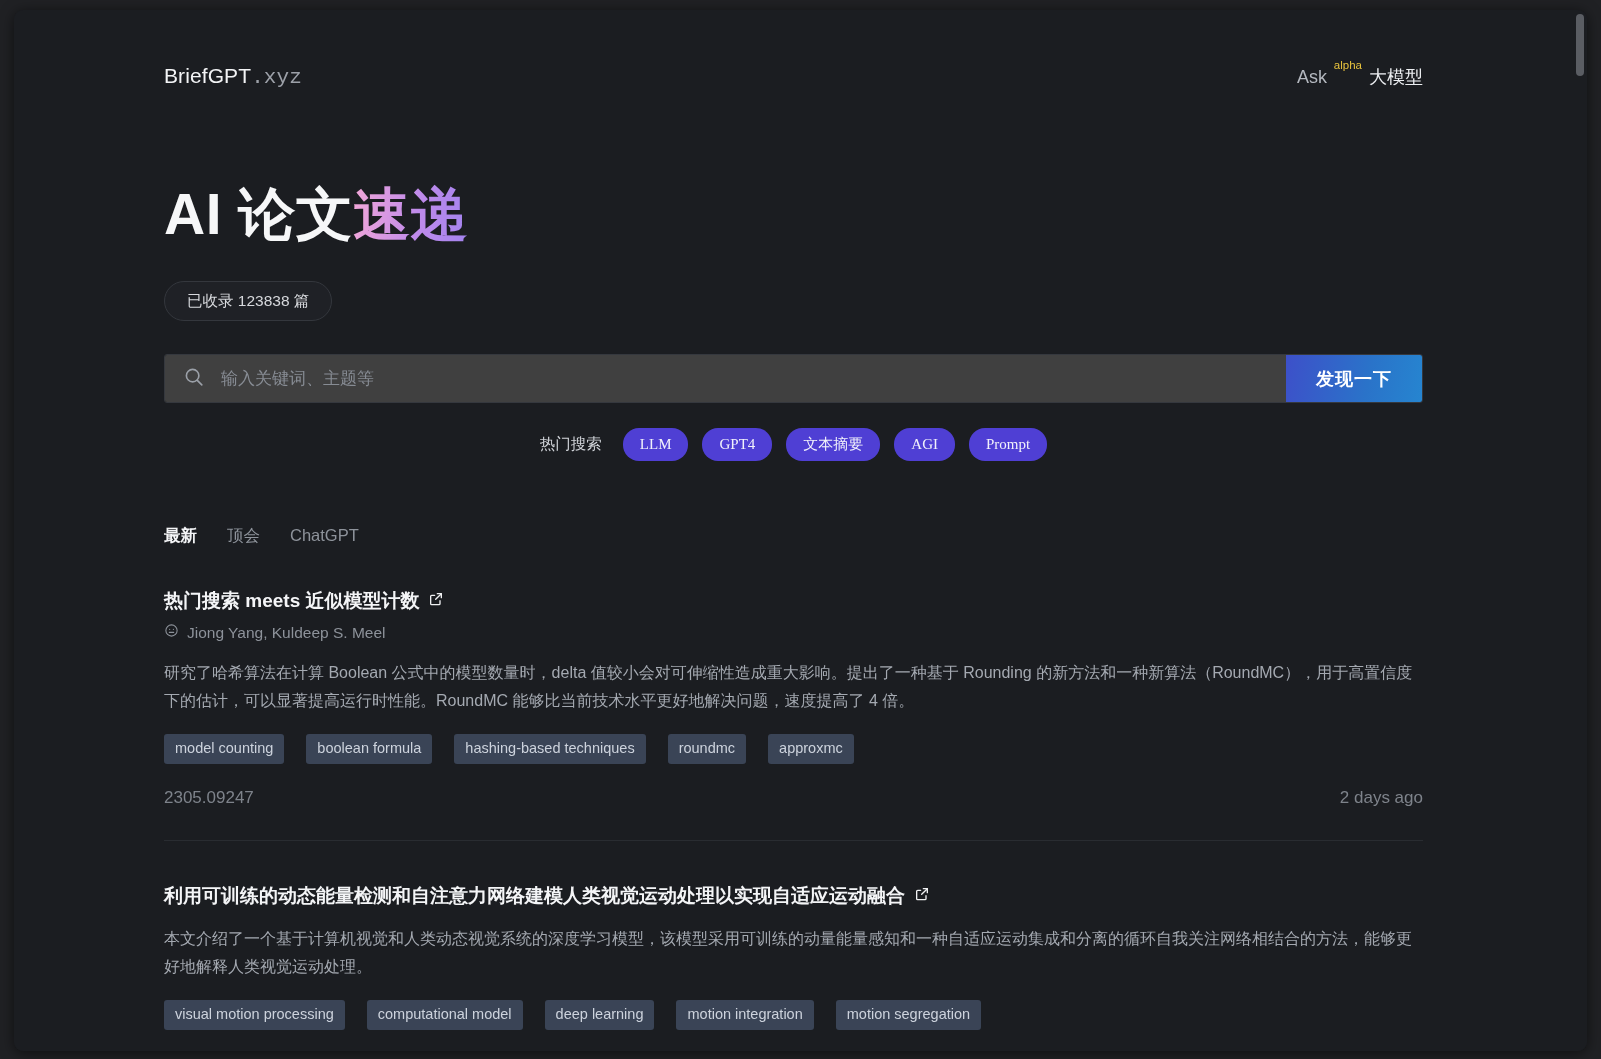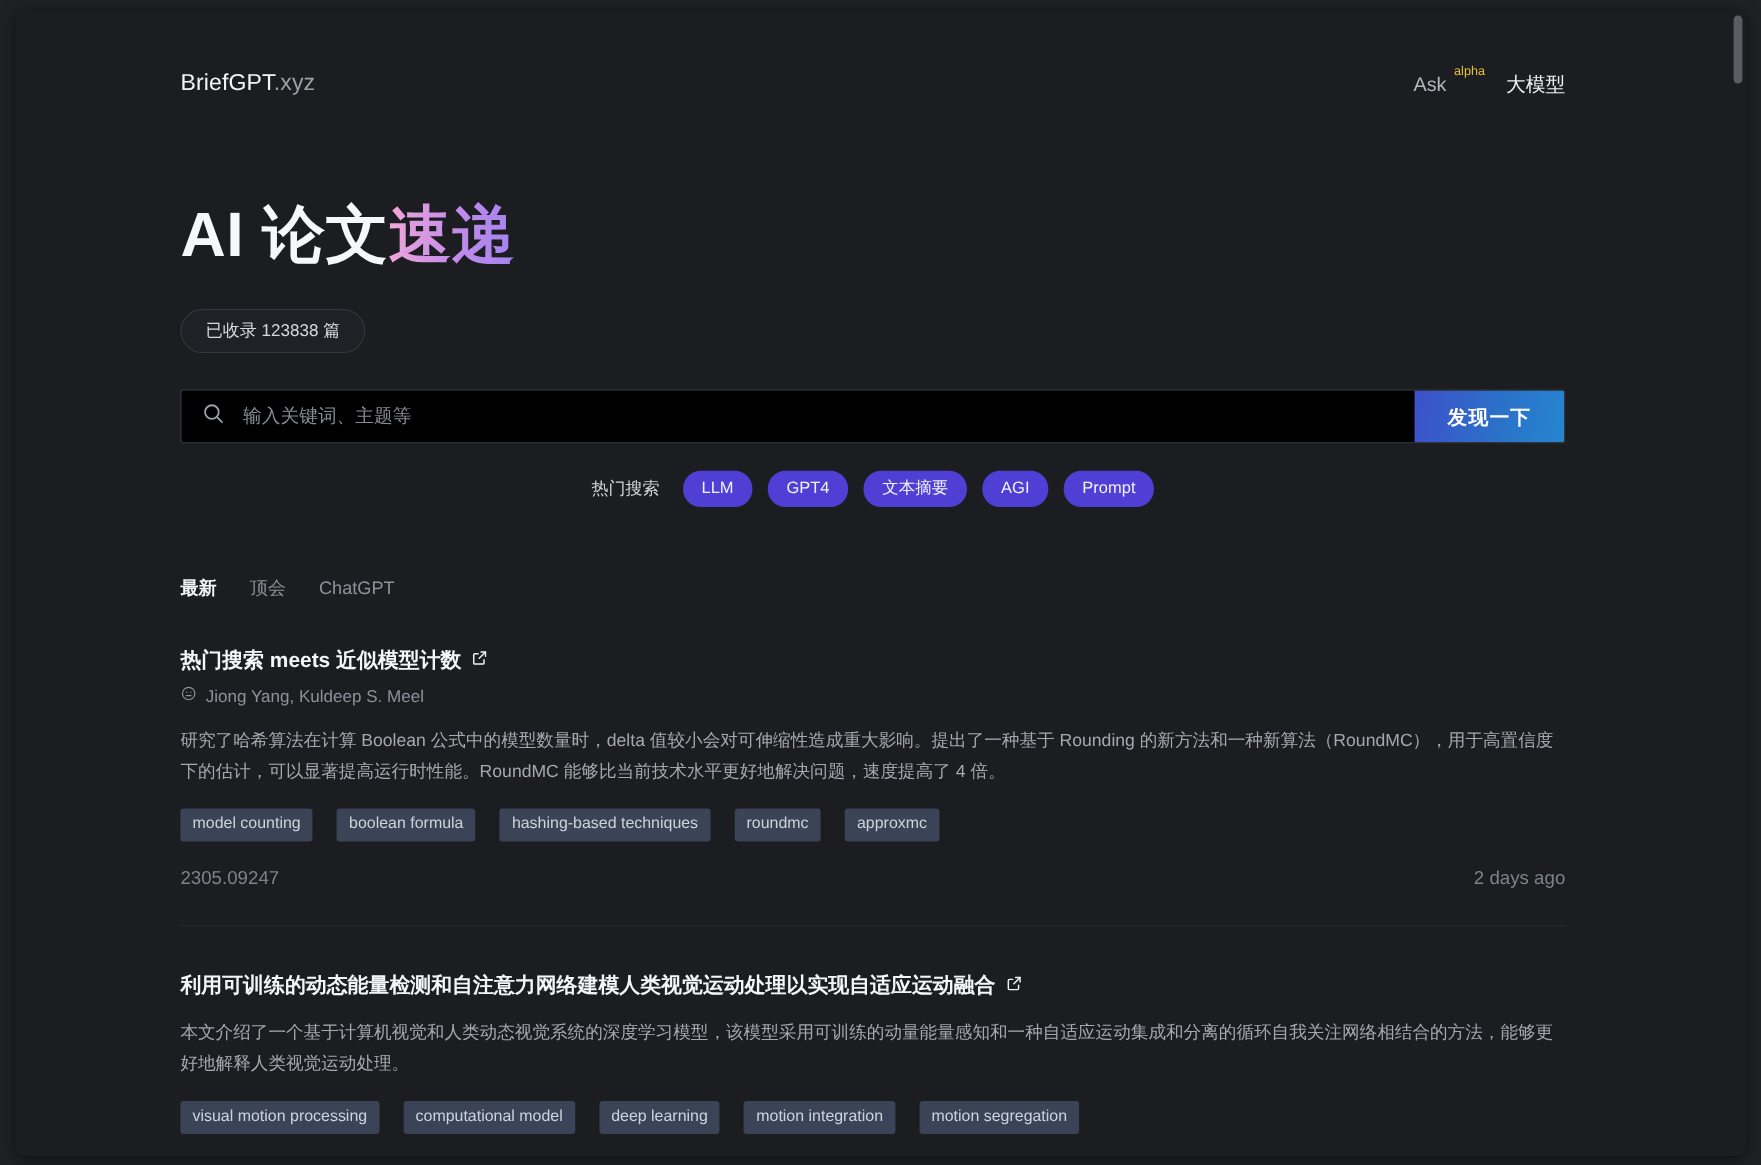--- a/index.html
+++ b/index.html
@@ -51,25 +51,25 @@
     align-items: flex-start;
     justify-content: space-between;
     height: 40px;
   }
   .logo {
     font-size: 21px;
     letter-spacing: 0.1px;
     line-height: 27px;
   }
   .logo .brand { color: #f3f4f6; }
-  .logo .tld { color: #9ca0a8; }
+  .logo .tld { color: #9ca0a8; font-family: Liberation Mono, monospace; }
   .nav {
     display: flex;
     align-items: flex-start;
-    gap: 36px;
+    gap: 24px;
     padding-top: 3px;
   }
   .nav-ask {
     position: relative;
     color: #b4b8bf;
     font-size: 18px;
     line-height: 24px;
     padding-right: 2px;
   }
   .nav-ask .alpha {
@@ -120,21 +120,21 @@
     height: 49px;
     border: 1px solid #35383e;
     border-radius: 3px;
     overflow: hidden;
   }
   .search-box {
     flex: 1;
     display: flex;
     align-items: center;
     gap: 16px;
-    background: #000000;
+    background: #404040;
     padding-left: 18px;
   }
   .search-icon { flex: none; display: block; }
   .search-input {
     flex: 1;
     background: transparent;
     border: 0;
     outline: none;
     color: #e4e6ea;
     font-family: "Liberation Sans", sans-serif;
@@ -155,20 +155,21 @@
     background: linear-gradient(100deg, #3d50c9 0%, #2a73c9 60%, #2685d0 100%);
   }
 
   
   .hot-row {
     display: flex;
     align-items: center;
     justify-content: center;
     gap: 14px;
     margin-top: 25px;
+    font-family: Liberation Serif, serif;
   }
   .hot-label {
     color: #d1d4d9;
     font-size: 15.5px;
     margin-right: 7px;
   }
   .hot-tag {
     padding: 7px 17px 8px;
     border-radius: 16px;
     background: #4f3fd4;

